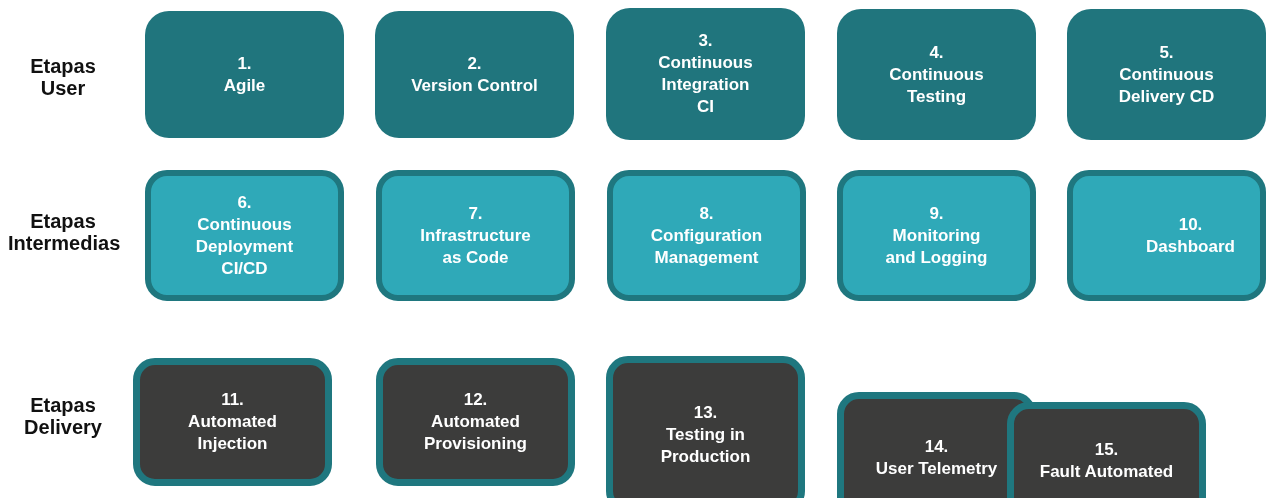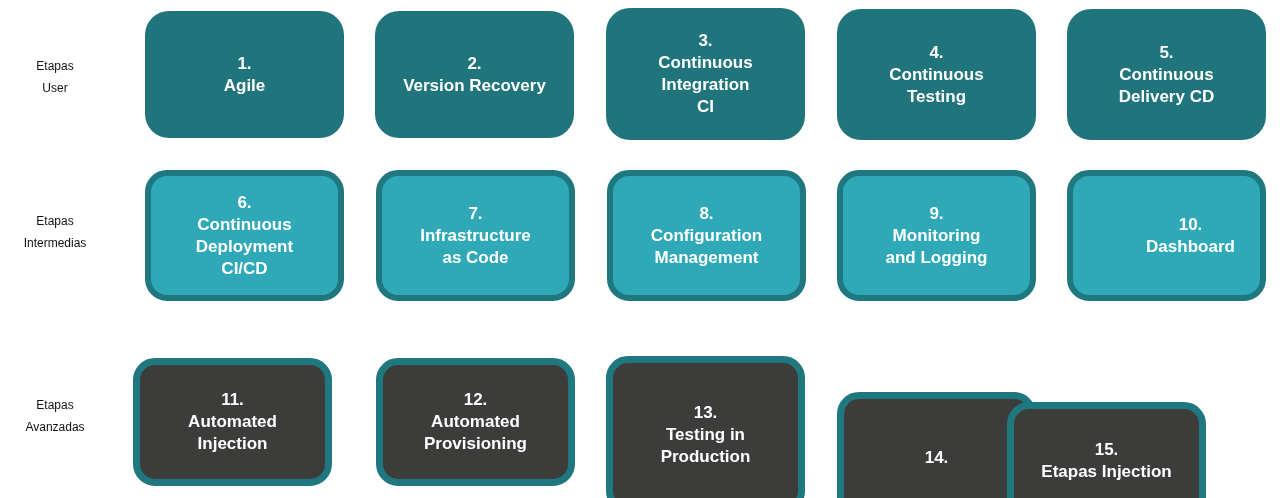--- a/index.html
+++ b/index.html
@@ -1,19 +1,19 @@
 <!DOCTYPE html>
 <html><head>
 <meta charset="utf-8">
 <style>
   html, body { margin: 0; padding: 0; background: #ffffff; }
   body { width: 1280px; height: 498px; position: relative; overflow: hidden;
          font-family: "Liberation Sans", "DejaVu Sans", sans-serif; }
-  .row-label { position: absolute; left: 0; width: 110px; text-align: center;
-               font-weight: normal; font-size: 12px; line-height: 22px; color: #111; }
+  .row-label { position: absolute; left: 8px; width: 110px; text-align: center;
+               font-weight: bold; font-size: 20px; line-height: 22px; color: #111; }
   .row-label span { display: block; }
   .box { position: absolute; width: 199px; box-sizing: border-box;
          display: flex; flex-direction: column; align-items: center; justify-content: center;
          color: #ffffff; font-weight: bold; font-size: 17px; line-height: 22px; text-align: center; }
   .box span { display: block; }
   .base { background: #20757d; border-radius: 24px; }
   .inter { background: #2fa9b8; border: 6px solid #1f777f; border-radius: 22px; }
   .adv { background: #3c3c3b; border: 7px solid #1f777f; border-radius: 22px; }
 </style>
 </head>
@@ -22,30 +22,30 @@
 <div class="row-label" style="top:55px;">
   <span>Etapas</span>
   <span>User</span>
 </div>
 <div class="row-label" style="top:210px;">
   <span>Etapas</span>
   <span>Intermedias</span>
 </div>
 <div class="row-label" style="top:394px;">
   <span>Etapas</span>
-  <span>Avanzadas</span>
+  <span>Delivery</span>
 </div>
 
 <div class="box base" style="left:145px; top:11px; height:127px;">
   <span>1.</span>
   <span>Agile</span>
 </div>
 <div class="box base" style="left:375px; top:11px; height:127px;">
   <span>2.</span>
-  <span>Version Recovery</span>
+  <span>Version Control</span>
 </div>
 <div class="box base" style="left:606px; top:8px; height:132px;">
   <span>3.</span>
   <span>Continuous</span>
   <span>Integration</span>
   <span>CI</span>
 </div>
 <div class="box base" style="left:837px; top:9px; height:131px;">
   <span>4.</span>
   <span>Continuous</span>
@@ -93,17 +93,18 @@
   <span>Automated</span>
   <span>Provisioning</span>
 </div>
 <div class="box adv" style="left:606px; top:356px; height:157px;">
   <span>13.</span>
   <span>Testing in</span>
   <span>Production</span>
 </div>
 <div class="box adv" style="left:837px; top:356px; height:131px;margin-top:36px;">
   <span>14.</span>
+  <span>User Telemetry</span>
 </div>
 <div class="box adv" style="left:1007px; top:356px; height:117px;margin-top:46px;">
   <span>15.</span>
-  <span>Etapas Injection</span>
+  <span>Fault Automated</span>
 </div>
 
 </body></html>

